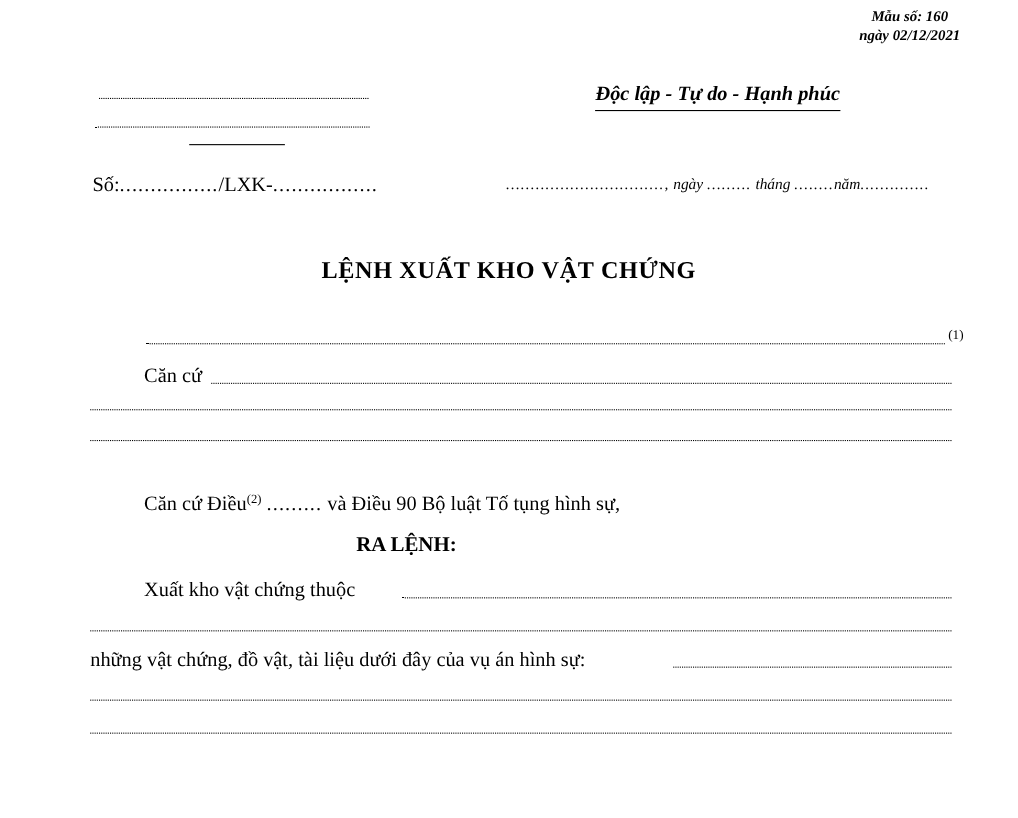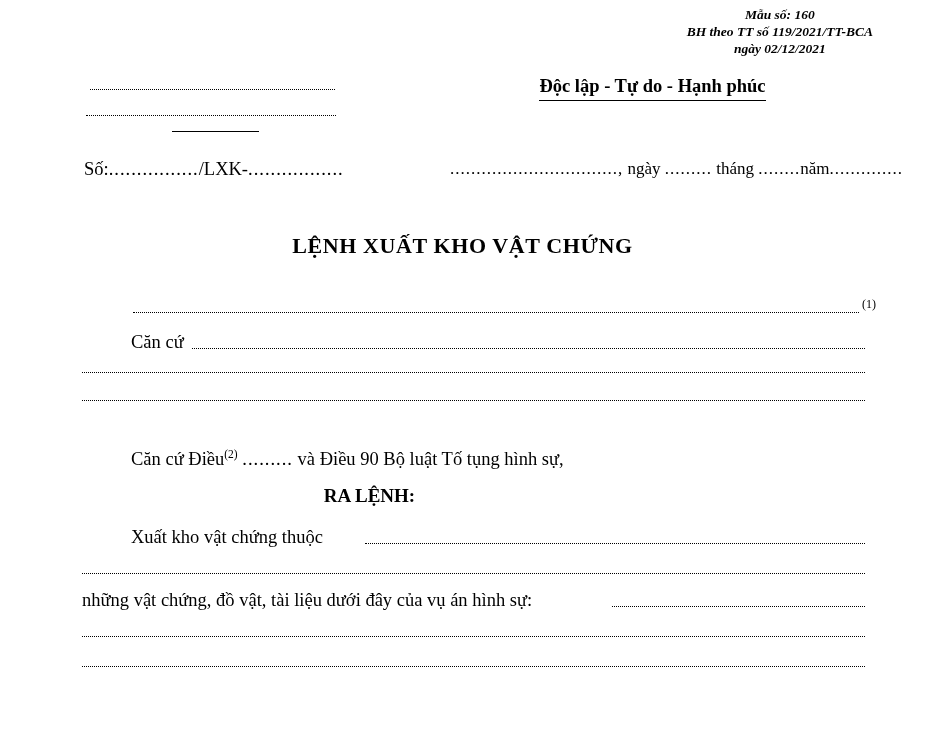--- a/index.html
+++ b/index.html
@@ -53,20 +53,21 @@
   .nation .l2 {
     font-weight: bold;
     font-size: 18.5px;
     line-height: 24px;
     margin-top: 2px;
   }
   .nation .l2 .underline-box {
     display: inline-block;
     border-bottom: 1.6px solid #000;
     padding-bottom: 2px;
+    font-style: italic;
   }
 
   
   .agency-line {
     position: absolute;
     height: 0;
     border-bottom: 1.6px dotted #000;
   }
   .agency-rule {
     position: absolute;
@@ -81,23 +82,24 @@
     position: absolute;
     left: 84px;
     top: 157px;
     font-size: 18.5px;
     line-height: 24px;
   }
 
   
   .date-line {
     position: absolute;
-    left: 450px;
+    left: 460px;
     top: 157px;
-    font-size: 17px;
+    font-style: italic;
+    font-size: 14px;
     line-height: 24px;
   }
 
   
   .main-title {
     position: absolute;
     left: 0;
     top: 233px;
     width: 925px;
     text-align: center;
@@ -157,21 +159,20 @@
     letter-spacing: 1px;
   }
 </style>
 </head>
 <body>
 
 <div class="page">
 
   <div class="form-meta">
     <div>Mẫu số: 160</div>
-    <div>BH theo TT số 119/2021/TT-BCA</div>
     <div>ngày 02/12/2021</div>
   </div>
 
   <div class="agency-line" style="left:90px; top:89px; width:245px;"></div>
   <div class="agency-line" style="left:86px; top:115px; width:250px;"></div>
   <div class="agency-rule"></div>
 
   <div class="so-line">
     <span>Số:</span><span class="inline-dots">................</span><span>/LXK-</span><span class="inline-dots">.................</span>
   </div>

